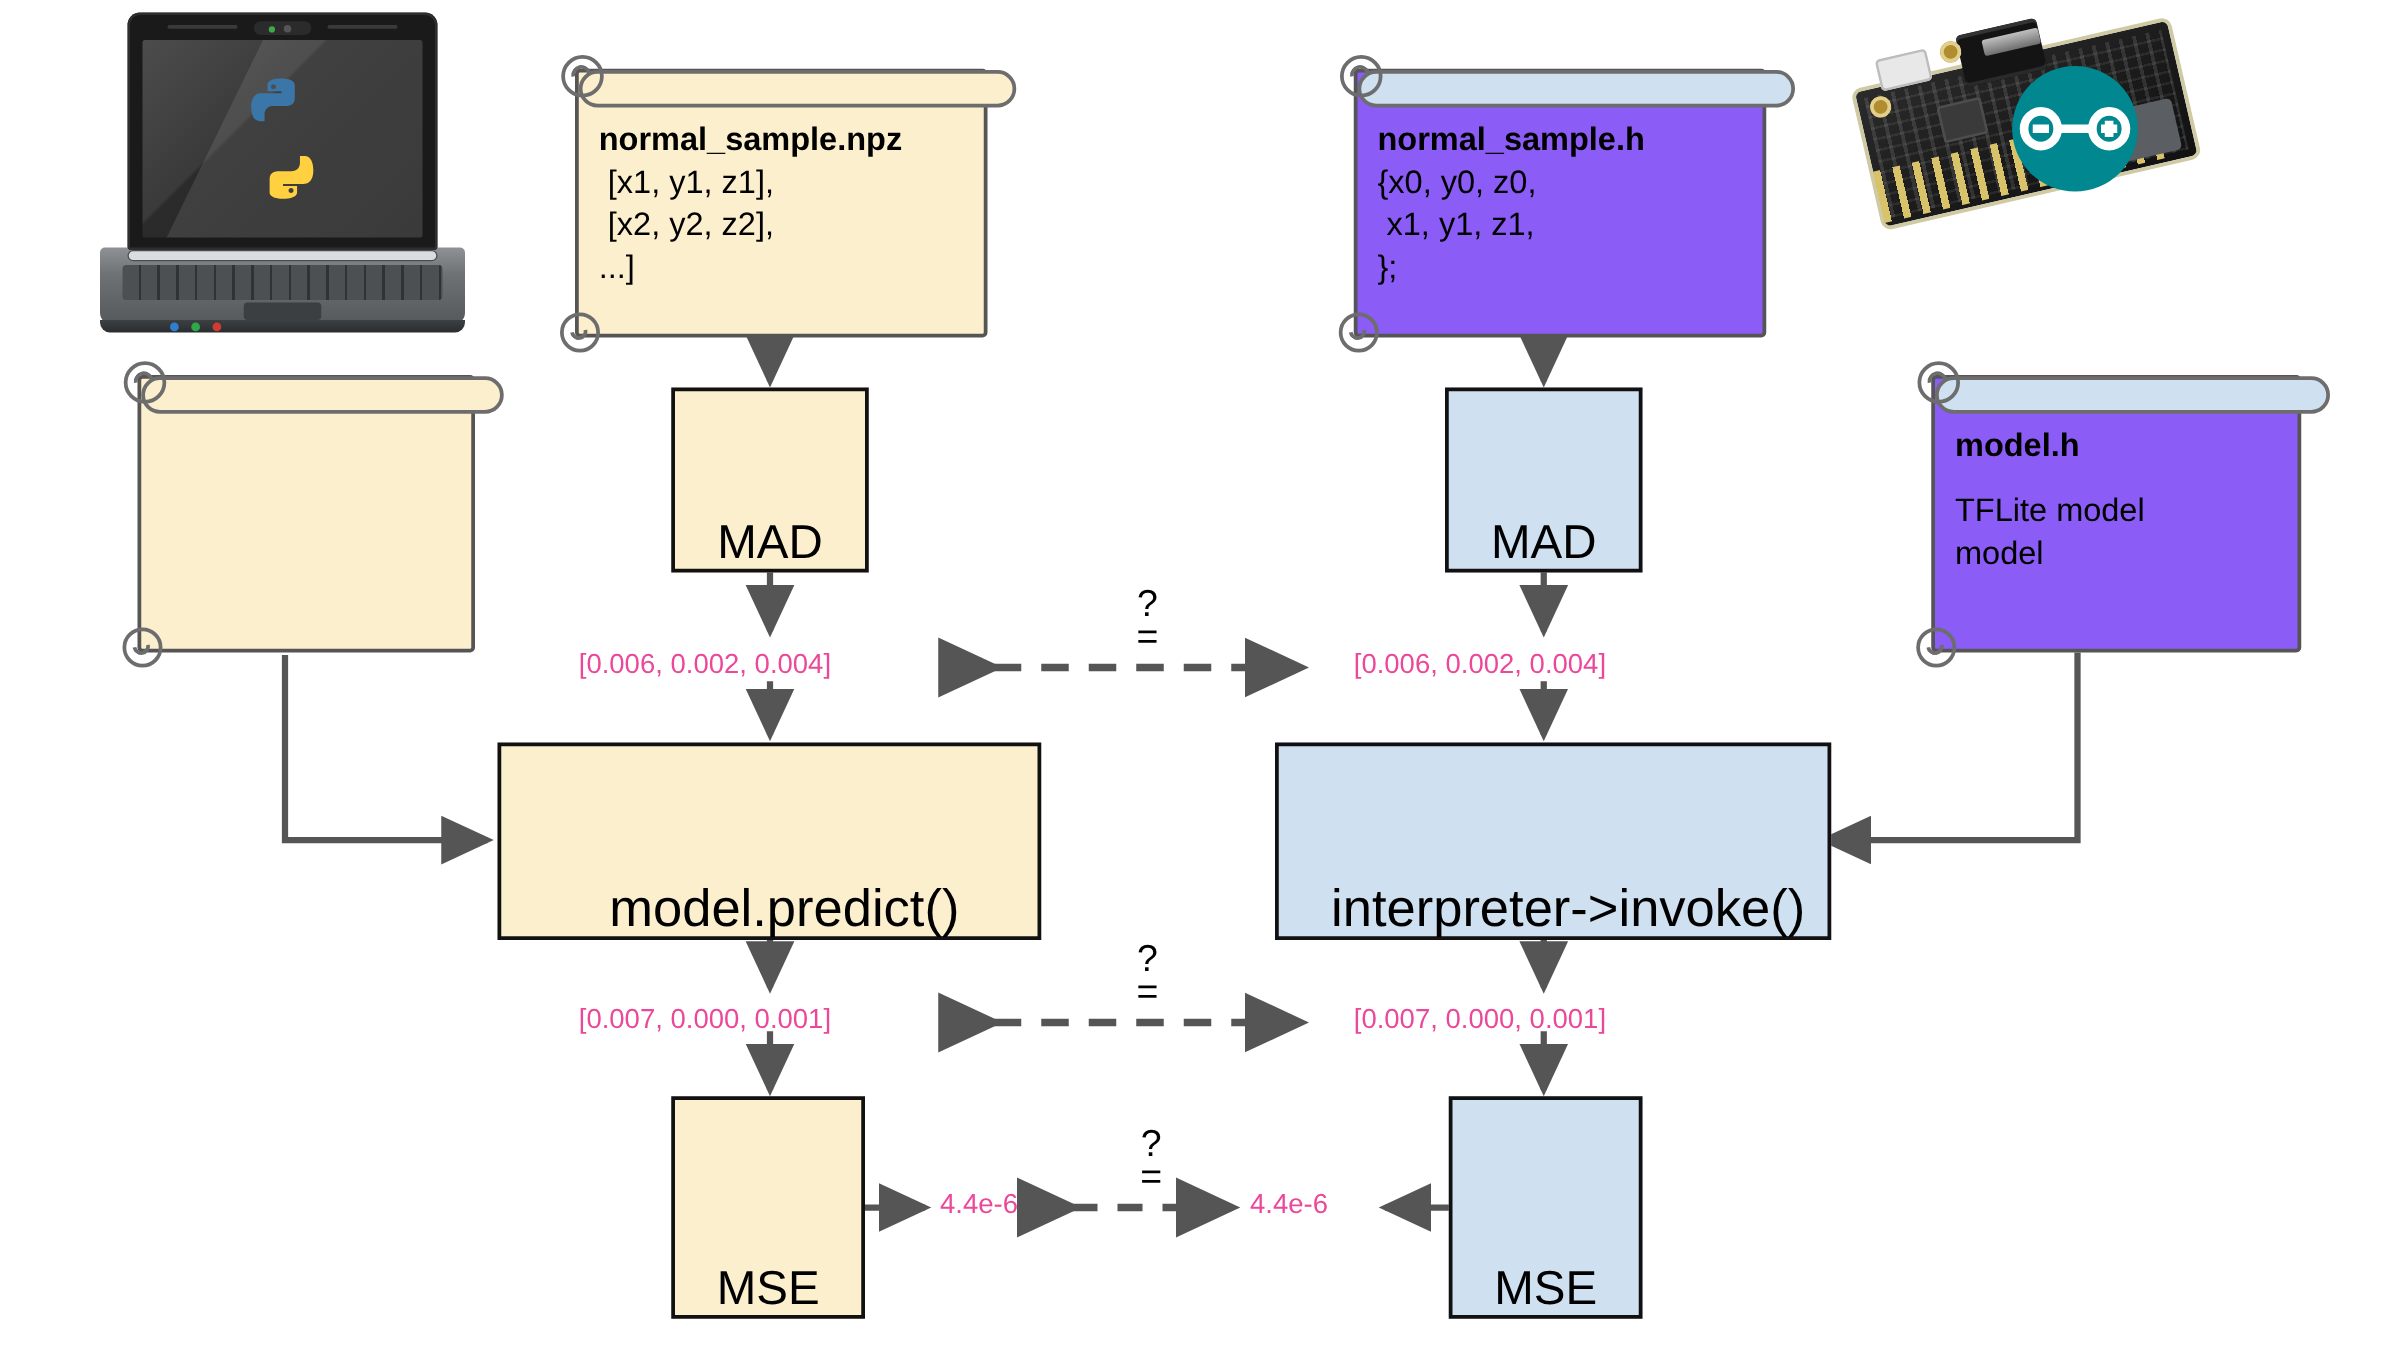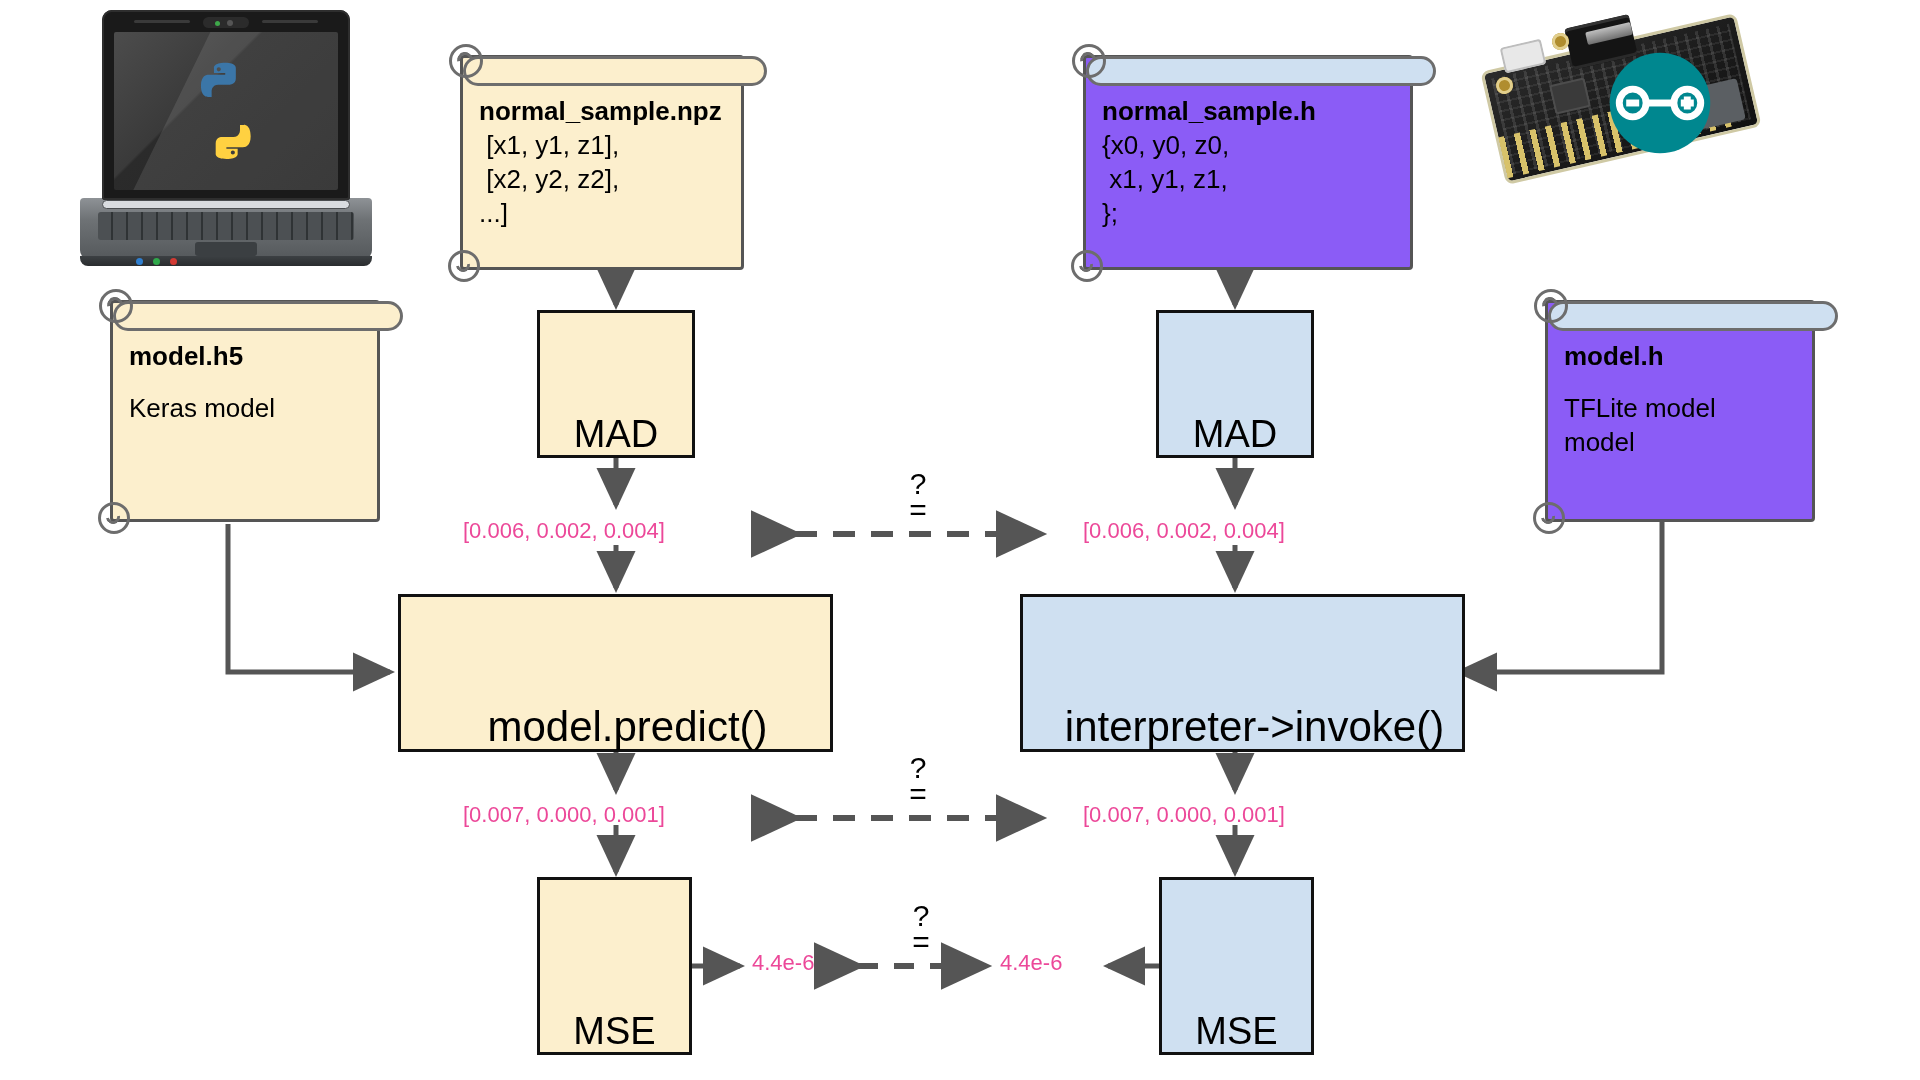--- a/index.html
+++ b/index.html
@@ -169,21 +169,21 @@
       <g fill="none" stroke="#ffffff" stroke-width="8">
         <path d="M44 60c0-9-7-16-15.5-16S13 51 13 60s7 16 15.5 16S44 69 44 60z"></path>
         <path d="M76 60c0-9 7-16 15.5-16S107 51 107 60s-7 16-15.5 16S76 69 76 60z"></path>
         <path d="M44 60h32"></path>
         <path d="M21 60h15"></path>
         <path d="M84 60h15M91.5 52.5v15"></path>
       </g>
     </svg>
   </div>
 
-  <div class="note note-yellow" style="left:460px;top:55px;width:284px;height:215px;padding-left:13px;">
+  <div class="note note-yellow" style="left:460px;top:55px;width:330px;height:215px;padding-left:13px;">
     <div class="topbar"></div>
     <div class="curl-tl"></div>
     <div class="curl-bl"></div>
     <div class="body">
       <div class="note-title">normal_sample.npz</div>
       <div class="note-line"> [x1, y1, z1],</div>
       <div class="note-line"> [x2, y2, z2],</div>
       <div class="note-line">...]</div>
     </div>
   </div>
@@ -197,28 +197,23 @@
       <div class="note-line">{x0, y0, z0,</div>
       <div class="note-line"> x1, y1, z1,</div>
       <div class="note-line">};</div>
     </div>
   </div>
 
   <div class="note note-yellow" style="left:110px;top:300px;width:270px;height:222px;">
     <div class="topbar"></div>
     <div class="curl-tl"></div>
     <div class="curl-bl"></div>
-    <div class="body">
-      <div class="note-title">model.h5</div>
-      <div class="note-gap"></div>
-      <div class="note-line">Keras model</div>
-    </div>
-  </div>
-
-  <div class="note note-blue" style="left:1545px;top:300px;width:270px;height:222px;">
+  </div>
+
+  <div class="note note-blue" style="left:1545px;top:300px;width:296px;height:222px;">
     <div class="topbar"></div>
     <div class="curl-tl"></div>
     <div class="curl-bl"></div>
     <div class="body">
       <div class="note-title">model.h</div>
       <div class="note-gap"></div>
       <div class="note-line">TFLite model</div>
       <div class="note-line">model</div>
     </div>
   </div>

